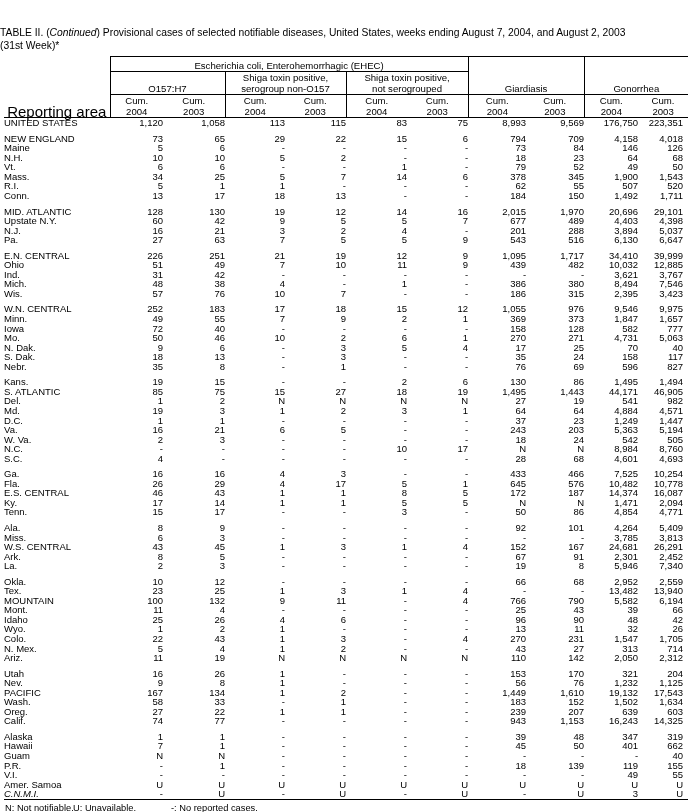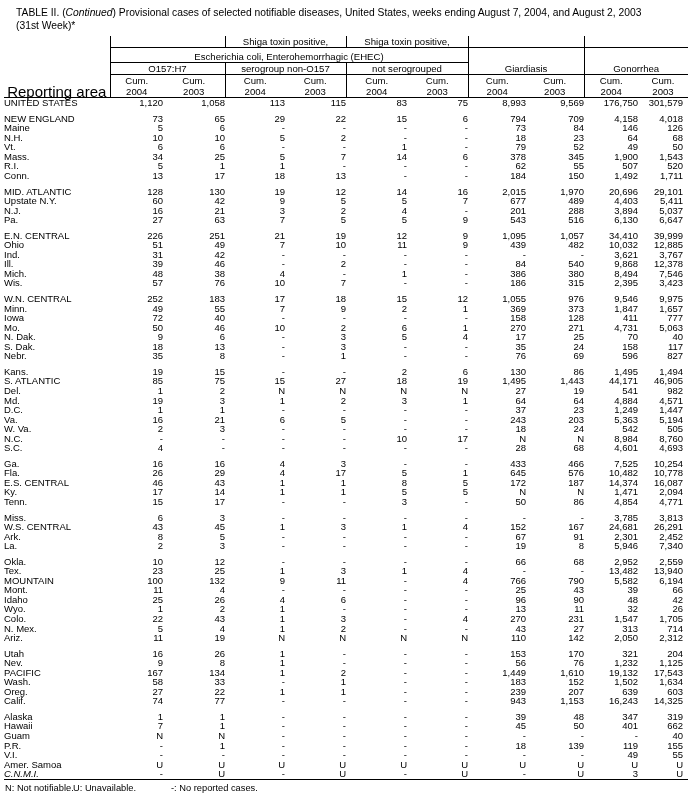--- a/index.html
+++ b/index.html
@@ -16,23 +16,24 @@
   }
   .page {
     position: relative;
     width: 690px;
     height: 812px;
     padding: 0;
     box-sizing: border-box;
   }
   
   .title-block {
-    padding: 7px 6px 0 16px;
+    padding: 7px 6px 0 0;
     font-size: 10.3px;
     line-height: 12.6px;
+    margin-top: 20px;
   }
   .title-block .ital { font-style: italic; }
   .title-line { white-space: nowrap; }
 
   
   table.main {
     border-collapse: collapse;
     width: 684px;
     margin: 4px 0 0 4px;
     font-size: 9.6px;
@@ -118,33 +119,33 @@
       <col style="width:61px">
       <col style="width:58px">
       <col style="width:58px">
       <col style="width:54px">
       <col style="width:50px">
     </colgroup>
 
     <thead>
 
       <tr>
+        <td class="hdr hdr-tall"></td>
+        <td class="hdr hdr-tall bt bb bl br" colspan="6"><span class="ital">Escherichia coli</span><span>, Enterohemorrhagic (EHEC)</span></td>
+        <td class="hdr hdr-tall bt br" colspan="2"></td>
+        <td class="hdr hdr-tall bt" colspan="2"></td>
+      </tr>
+
+      <tr>
         <td class="hdr"></td>
         <td class="hdr bl br" colspan="2"></td>
         <td class="hdr br" colspan="2">Shiga toxin positive,</td>
         <td class="hdr br" colspan="2">Shiga toxin positive,</td>
         <td class="hdr br" colspan="2"></td>
         <td class="hdr" colspan="2"></td>
-      </tr>
-
-      <tr>
-        <td class="hdr hdr-tall"></td>
-        <td class="hdr hdr-tall bt bb bl br" colspan="6"><span class="ital">Escherichia coli</span><span>, Enterohemorrhagic (EHEC)</span></td>
-        <td class="hdr hdr-tall bt br" colspan="2"></td>
-        <td class="hdr hdr-tall bt" colspan="2"></td>
       </tr>
 
       <tr>
         <td class="hdr"></td>
         <td class="hdr bb bl br" colspan="2">O157:H7</td>
         <td class="hdr bb br" colspan="2">serogroup non-O157</td>
         <td class="hdr bb br" colspan="2">not serogrouped</td>
         <td class="hdr bb br" colspan="2">Giardiasis</td>
         <td class="hdr bb" colspan="2">Gonorrhea</td>
       </tr>
@@ -183,21 +184,21 @@
           <td class="area">UNITED STATES</td>
           <td class="num">1,120</td>
           <td class="num">1,058</td>
           <td class="num">113</td>
           <td class="num">115</td>
           <td class="num">83</td>
           <td class="num">75</td>
           <td class="num">8,993</td>
           <td class="num">9,569</td>
           <td class="num">176,750</td>
-          <td class="num last">301,579</td>
+          <td class="num last">223,351</td>
         </tr>
         <tr class="spacer">
           <td colspan="11"></td>
         </tr>
         <tr class="drow">
           <td class="area">NEW ENGLAND</td>
           <td class="num">73</td>
           <td class="num">65</td>
           <td class="num">29</td>
           <td class="num">22</td>
@@ -306,21 +307,21 @@
           <td class="area">Upstate N.Y.</td>
           <td class="num">60</td>
           <td class="num">42</td>
           <td class="num">9</td>
           <td class="num">5</td>
           <td class="num">5</td>
           <td class="num">7</td>
           <td class="num">677</td>
           <td class="num">489</td>
           <td class="num">4,403</td>
-          <td class="num last">5,411</td>
+          <td class="num last">4,398</td>
         </tr>
         <tr class="drow">
           <td class="area">N.J.</td>
           <td class="num">16</td>
           <td class="num">21</td>
           <td class="num">3</td>
           <td class="num">2</td>
           <td class="num">4</td>
           <td class="num">-</td>
           <td class="num">201</td>
@@ -346,21 +347,21 @@
         </tr>
         <tr class="drow">
           <td class="area">E.N. CENTRAL</td>
           <td class="num">226</td>
           <td class="num">251</td>
           <td class="num">21</td>
           <td class="num">19</td>
           <td class="num">12</td>
           <td class="num">9</td>
           <td class="num">1,095</td>
-          <td class="num">1,057</td>
+          <td class="num">1,717</td>
           <td class="num">34,410</td>
           <td class="num last">39,999</td>
         </tr>
         <tr class="drow">
           <td class="area">Ohio</td>
           <td class="num">51</td>
           <td class="num">49</td>
           <td class="num">7</td>
           <td class="num">10</td>
           <td class="num">11</td>
@@ -377,33 +378,20 @@
           <td class="num">-</td>
           <td class="num">-</td>
           <td class="num">-</td>
           <td class="num">-</td>
           <td class="num">-</td>
           <td class="num">-</td>
           <td class="num">3,621</td>
           <td class="num last">3,767</td>
         </tr>
         <tr class="drow">
-          <td class="area">Ill.</td>
-          <td class="num">39</td>
-          <td class="num">46</td>
-          <td class="num">-</td>
-          <td class="num">2</td>
-          <td class="num">-</td>
-          <td class="num">-</td>
-          <td class="num">84</td>
-          <td class="num">540</td>
-          <td class="num">9,868</td>
-          <td class="num last">12,378</td>
-        </tr>
-        <tr class="drow">
           <td class="area">Mich.</td>
           <td class="num">48</td>
           <td class="num">38</td>
           <td class="num">4</td>
           <td class="num">-</td>
           <td class="num">1</td>
           <td class="num">-</td>
           <td class="num">386</td>
           <td class="num">380</td>
           <td class="num">8,494</td>
@@ -454,21 +442,21 @@
         <tr class="drow">
           <td class="area">Iowa</td>
           <td class="num">72</td>
           <td class="num">40</td>
           <td class="num">-</td>
           <td class="num">-</td>
           <td class="num">-</td>
           <td class="num">-</td>
           <td class="num">158</td>
           <td class="num">128</td>
-          <td class="num">411</td>
+          <td class="num">582</td>
           <td class="num last">777</td>
         </tr>
         <tr class="drow">
           <td class="area">Mo.</td>
           <td class="num">50</td>
           <td class="num">46</td>
           <td class="num">10</td>
           <td class="num">2</td>
           <td class="num">6</td>
           <td class="num">1</td>
@@ -701,20 +689,33 @@
           <td class="num">-</td>
           <td class="num">50</td>
           <td class="num">86</td>
           <td class="num">4,854</td>
           <td class="num last">4,771</td>
         </tr>
         <tr class="spacer">
           <td colspan="11"></td>
         </tr>
         <tr class="drow">
+          <td class="area">Ala.</td>
+          <td class="num">8</td>
+          <td class="num">9</td>
+          <td class="num">-</td>
+          <td class="num">-</td>
+          <td class="num">-</td>
+          <td class="num">-</td>
+          <td class="num">92</td>
+          <td class="num">101</td>
+          <td class="num">4,264</td>
+          <td class="num last">5,409</td>
+        </tr>
+        <tr class="drow">
           <td class="area">Miss.</td>
           <td class="num">6</td>
           <td class="num">3</td>
           <td class="num">-</td>
           <td class="num">-</td>
           <td class="num">-</td>
           <td class="num">-</td>
           <td class="num">-</td>
           <td class="num">-</td>
           <td class="num">3,785</td>

